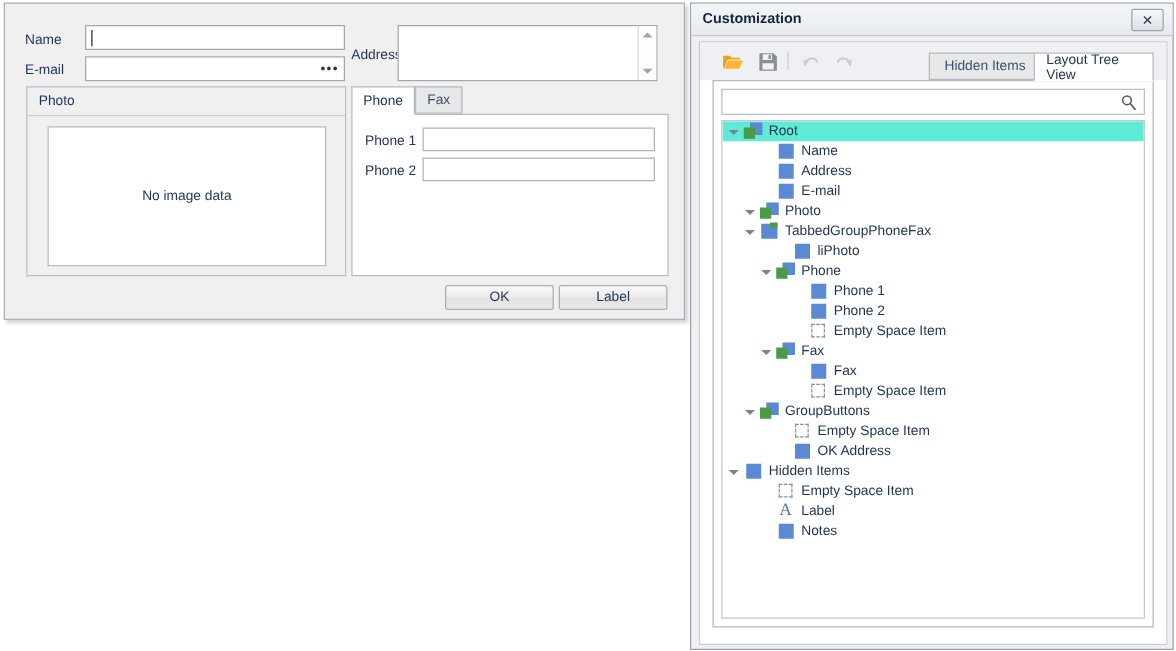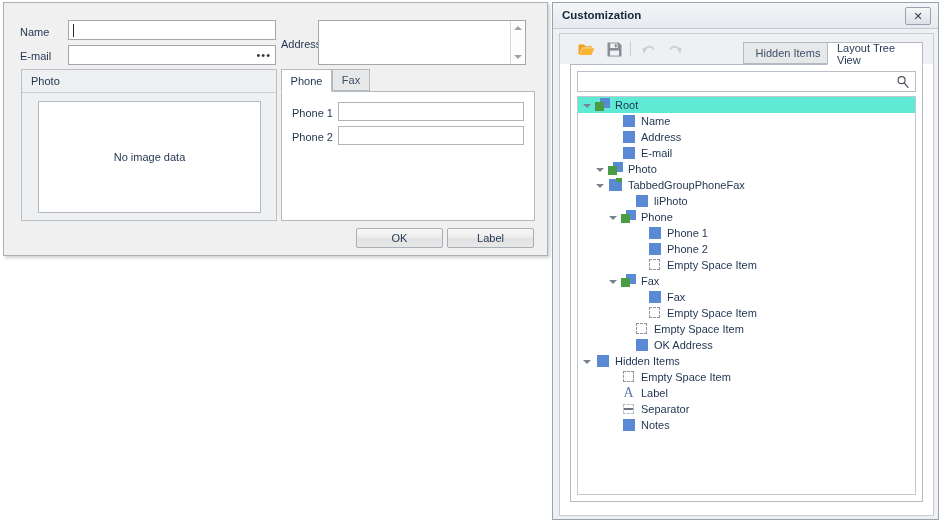--- a/index.html
+++ b/index.html
@@ -453,20 +453,28 @@
             <span class="ic ic-item"></span>
             <span class="tree-label">Fax</span>
           </div>
           <div class="tree-row">
             <span style="display: inline-block; flex: 0 0 auto; width: 56px;"></span>
             <span class="expander"></span>
             <span class="ic ic-empty"></span>
             <span class="tree-label">Empty Space Item</span>
           </div>
           <div class="tree-row">
+            <span style="display: inline-block; flex: 0 0 auto; width: 17px;"></span>
+            <span class="expander">
+              <span class="tri"></span>
+            </span>
+            <span class="ic ic-group"></span>
+            <span class="tree-label">GroupButtons</span>
+          </div>
+          <div class="tree-row">
             <span style="display: inline-block; flex: 0 0 auto; width: 43px;"></span>
             <span class="expander"></span>
             <span class="ic ic-empty"></span>
             <span class="tree-label">Empty Space Item</span>
           </div>
           <div class="tree-row">
             <span style="display: inline-block; flex: 0 0 auto; width: 43px;"></span>
             <span class="expander"></span>
             <span class="ic ic-item"></span>
             <span class="tree-label">OK Address</span>
@@ -487,26 +495,20 @@
           </div>
           <div class="tree-row">
             <span style="display: inline-block; flex: 0 0 auto; width: 30px;"></span>
             <span class="expander"></span>
             <span class="ic ic-label">A</span>
             <span class="tree-label">Label</span>
           </div>
           <div class="tree-row">
             <span style="display: inline-block; flex: 0 0 auto; width: 30px;"></span>
             <span class="expander"></span>
-            <span class="ic ic-sep"></span>
-            <span class="tree-label">Separator</span>
-          </div>
-          <div class="tree-row">
-            <span style="display: inline-block; flex: 0 0 auto; width: 30px;"></span>
-            <span class="expander"></span>
             <span class="ic ic-item"></span>
             <span class="tree-label">Notes</span>
           </div>
         </div>
     </div>
 
   </div>
 </div>
 
 </body></html>

